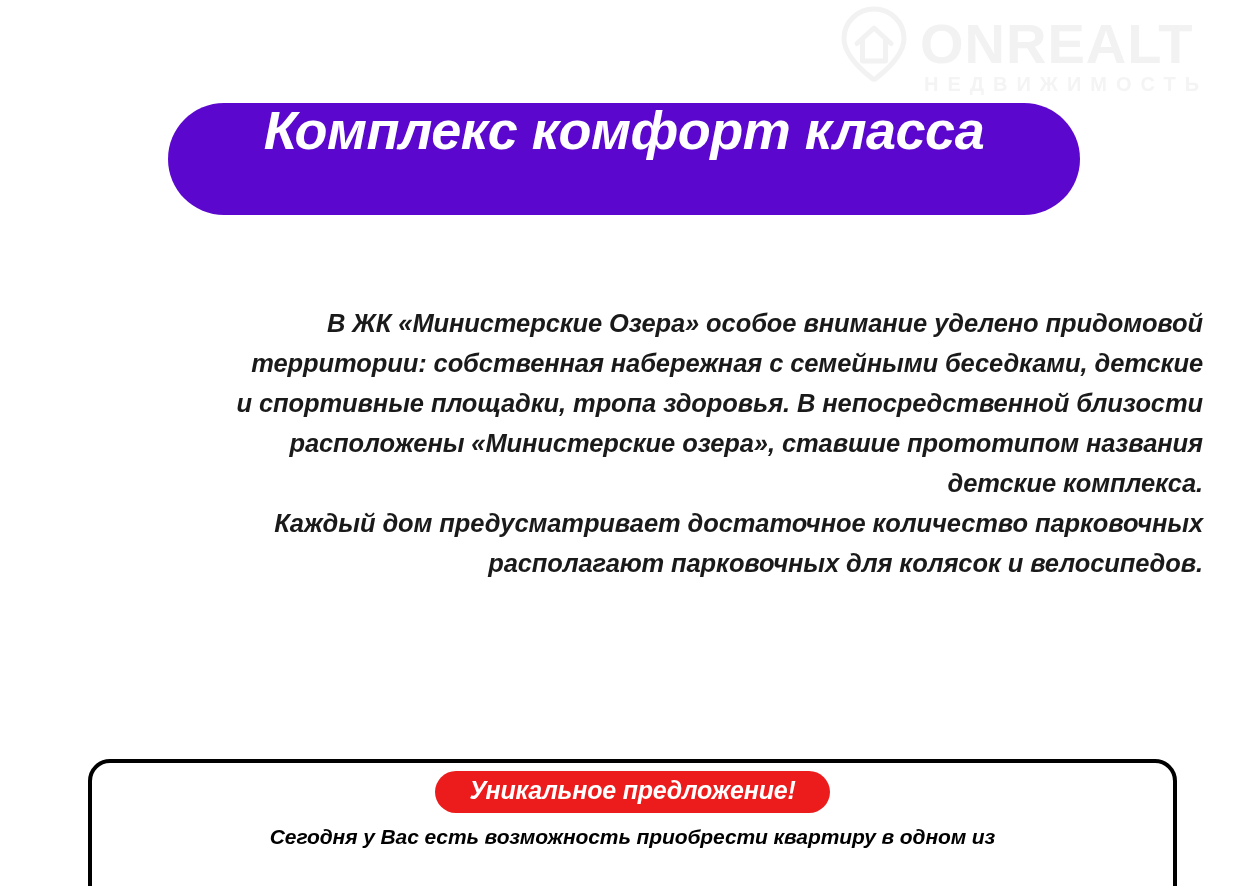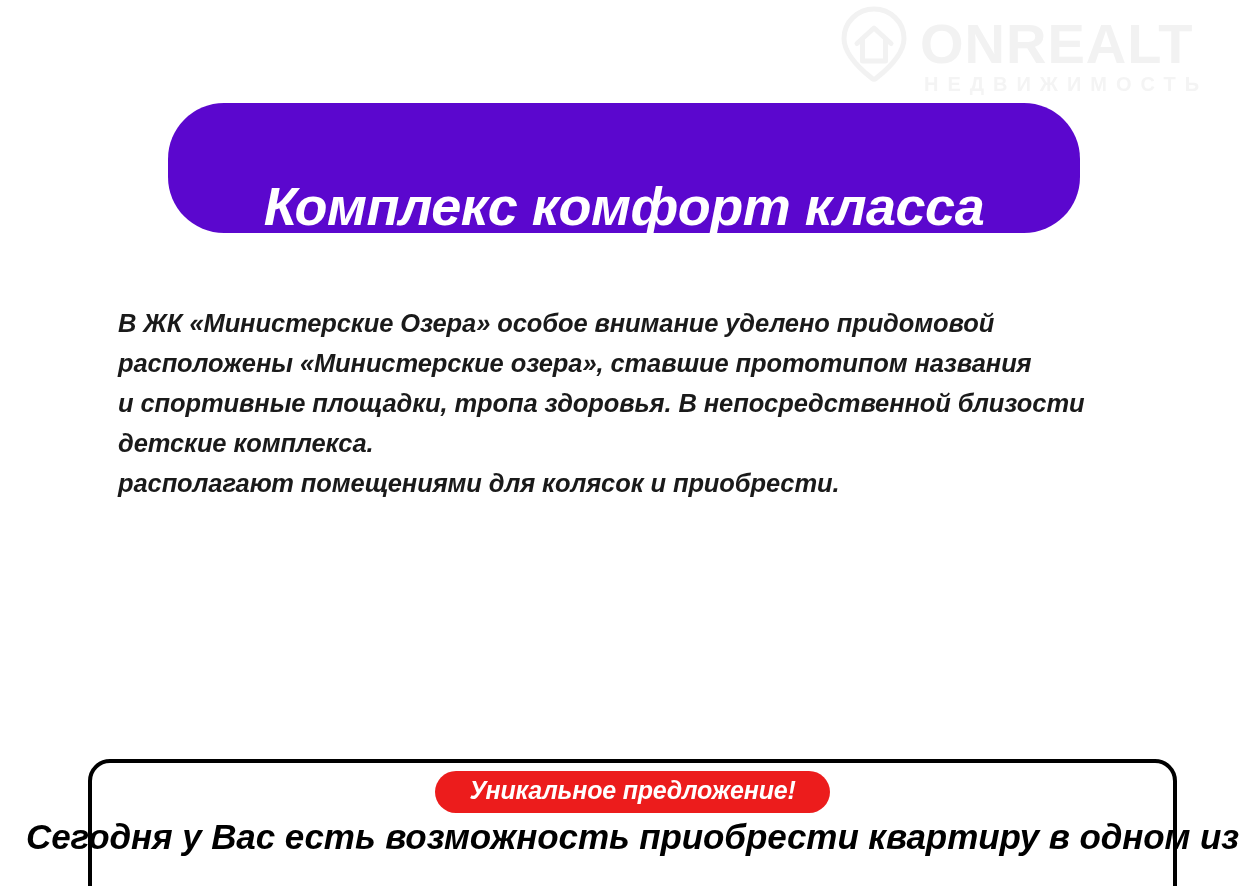--- a/index.html
+++ b/index.html
@@ -62,45 +62,46 @@
     color: #f4f4f4;
     line-height: 1;
   }
 
   
   .banner {
     position: absolute;
     left: 168px;
     top: 103px;
     width: 912px;
-    height: 130px;
+    height: 112px;
     background: #5b07ce;
     border-radius: 56px;
     display: flex;
-    align-items: flex-end;
+    align-items: flex-start;
     justify-content: center;
     box-sizing: border-box;
   }
   .banner-title {
     color: #ffffff;
     font-size: 54px;
     font-weight: bold;
     font-style: italic;
     letter-spacing: -0.5px;
     line-height: 1;
     text-align: center;
     white-space: nowrap;
   }
 
   
   .body-text {
     position: absolute;
     left: 118px;
     top: 303px;
     width: 1085px;
+    text-align: right;
   }
   .body-line {
     font-size: 25.5px;
     font-weight: bold;
     font-style: italic;
     color: #1a1a1a;
     line-height: 40px;
     white-space: nowrap;
     letter-spacing: -0.1px;
   }
@@ -132,21 +133,21 @@
     font-style: italic;
     line-height: 1.1;
     white-space: nowrap;
     letter-spacing: -0.2px;
   }
   .offer-lines {
     margin-top: 5px;
     text-align: center;
   }
   .offer-line {
-    font-size: 35px;
+    font-size: 21px;
     font-weight: bold;
     font-style: italic;
     color: #000000;
     line-height: 38px;
     white-space: nowrap;
     letter-spacing: -0.1px;
   }
 </style>
 </head>
 <body>
@@ -163,24 +164,26 @@
     </div>
     <div class="watermark-sub">НЕДВИЖИМОСТЬ</div>
   </div>
 
   <div class="banner">
     <div class="banner-title">Комплекс комфорт класса</div>
   </div>
 
   <div class="body-text">
     <div class="body-line">В ЖК «Министерские Озера» особое внимание уделено придомовой</div>
+    <div class="body-line">территории: собственная набережная с семейными беседками, детские</div>
+    <div class="body-line">и спортивные площадки, тропа здоровья. В непосредственной близости</div>
     <div class="body-line">расположены «Министерские озера», ставшие прототипом названия</div>
-    <div class="body-line">и спортивные площадки, тропа здоровья. В непосредственной близости</div>
     <div class="body-line">детские комплекса.</div>
-    <div class="body-line">располагают помещениями для колясок и приобрести.</div>
+    <div class="body-line">Каждый дом предусматривает достаточное количество парковочных</div>
+    <div class="body-line">располагают парковочных для колясок и велосипедов.</div>
   </div>
 
   <div class="offer-box">
     <div class="offer-badge">Уникальное предложение!</div>
     <div class="offer-lines">
       <div class="offer-line">Сегодня у Вас есть возможность приобрести квартиру в одном из</div>
     </div>
   </div>
 
 </div>

